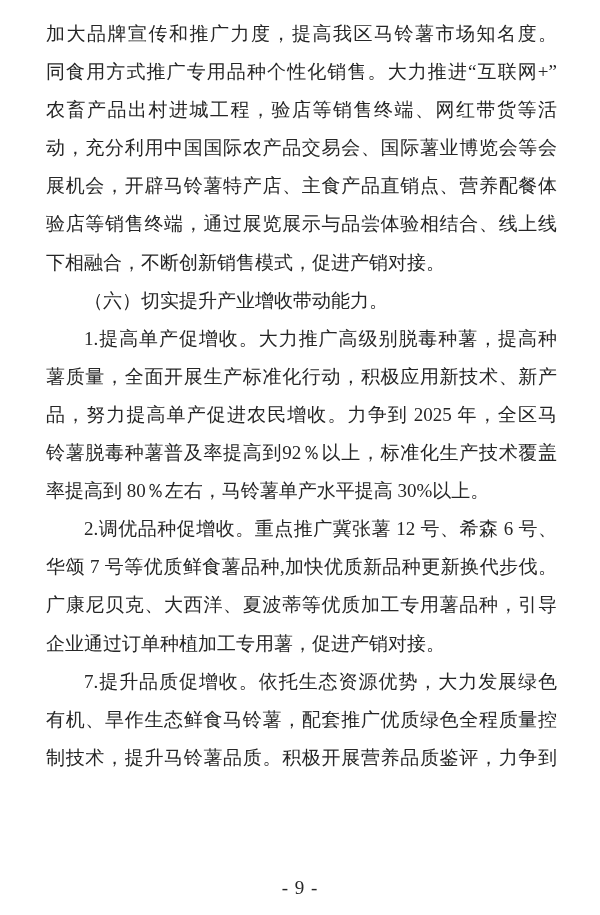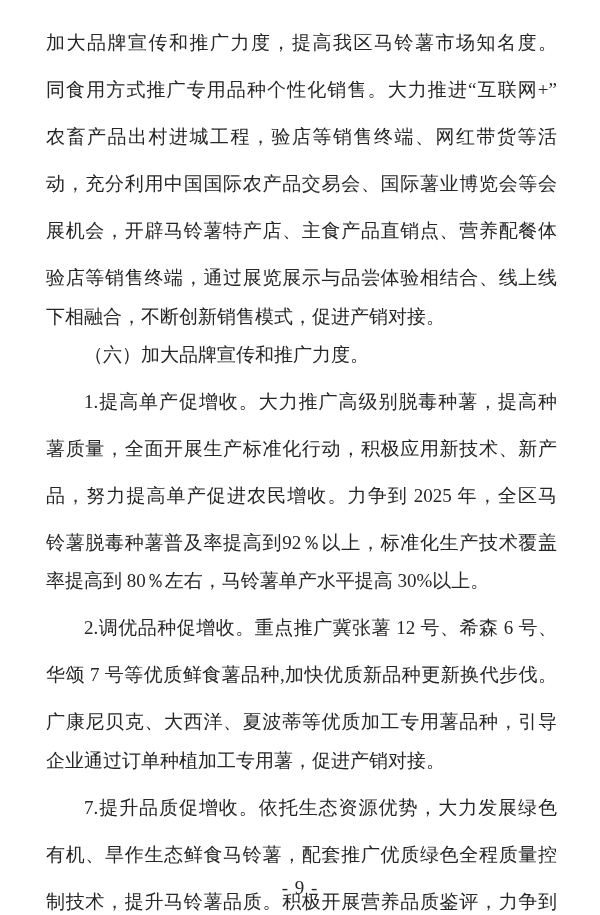--- a/index.html
+++ b/index.html
@@ -25,21 +25,20 @@
     color: var(--text-color, #232323);
   }
   .line {
     height: 38.1px;
     overflow: hidden;
   }
   
   .j {
     text-align: justify;
     text-align-last: justify;
-    margin-top: 9px;
   }
   
   .end {
     text-align: center;
     text-align-last: left;
   }
   
   .ind {
     text-indent: 38px;
   }
@@ -59,21 +58,21 @@
 
 <div class="page">
   <div class="text-block">
     <div class="line j">加大品牌宣传和推广力度，提高我区马铃薯市场知名度。</div>
     <div class="line j">同食用方式推广专用品种个性化销售。大力推进“互联网+”</div>
     <div class="line j">农畜产品出村进城工程，验店等销售终端、网红带货等活</div>
     <div class="line j">动，充分利用中国国际农产品交易会、国际薯业博览会等会</div>
     <div class="line j">展机会，开辟马铃薯特产店、主食产品直销点、营养配餐体</div>
     <div class="line j">验店等销售终端，通过展览展示与品尝体验相结合、线上线</div>
     <div class="line end">下相融合，不断创新销售模式，促进产销对接。</div>
-    <div class="line end ind">（六）加大品牌宣传和推广力度。</div>
+    <div class="line end ind">（六）切实提升产业增收带动能力。</div>
     <div class="line j ind">1.提高单产促增收。大力推广高级别脱毒种薯，提高种</div>
     <div class="line j">薯质量，全面开展生产标准化行动，积极应用新技术、新产</div>
     <div class="line j">品，努力提高单产促进农民增收。力争到 2025 年，全区马</div>
     <div class="line j">铃薯脱毒种薯普及率提高到92％以上，标准化生产技术覆盖</div>
     <div class="line end">率提高到 80％左右，马铃薯单产水平提高 30%以上。</div>
     <div class="line j ind">2.调优品种促增收。重点推广冀张薯 12 号、希森 6 号、</div>
     <div class="line j">华颂 7 号等优质鲜食薯品种,加快优质新品种更新换代步伐。</div>
     <div class="line j">广康尼贝克、大西洋、夏波蒂等优质加工专用薯品种，引导</div>
     <div class="line end">企业通过订单种植加工专用薯，促进产销对接。</div>
     <div class="line j ind">7.提升品质促增收。依托生态资源优势，大力发展绿色</div>

